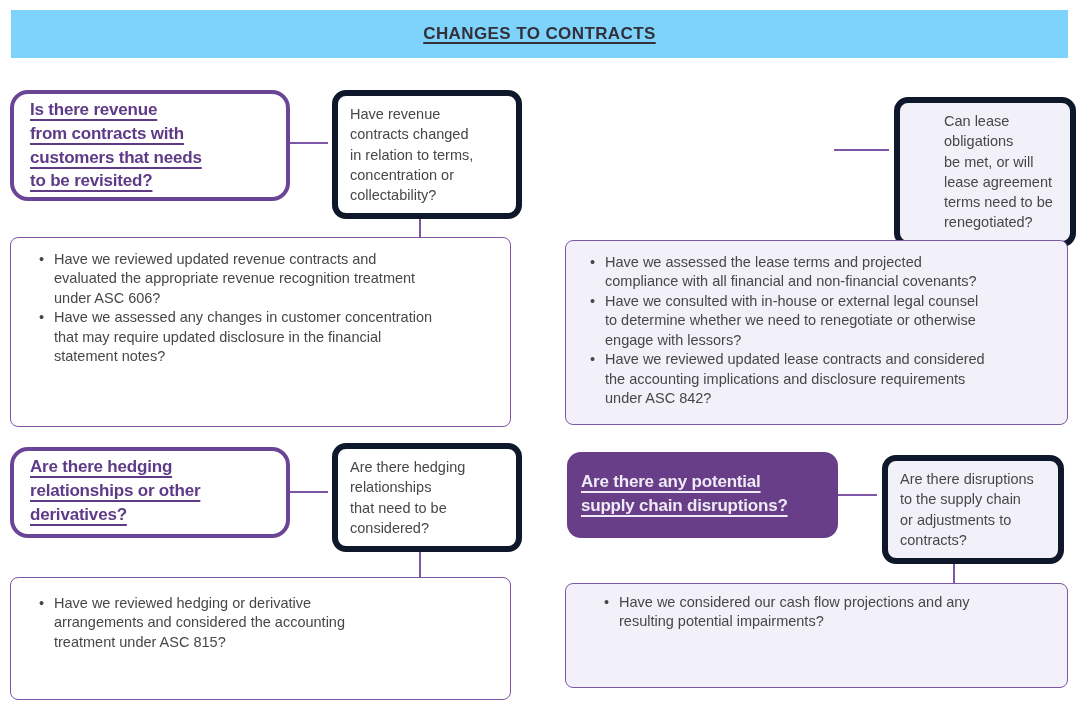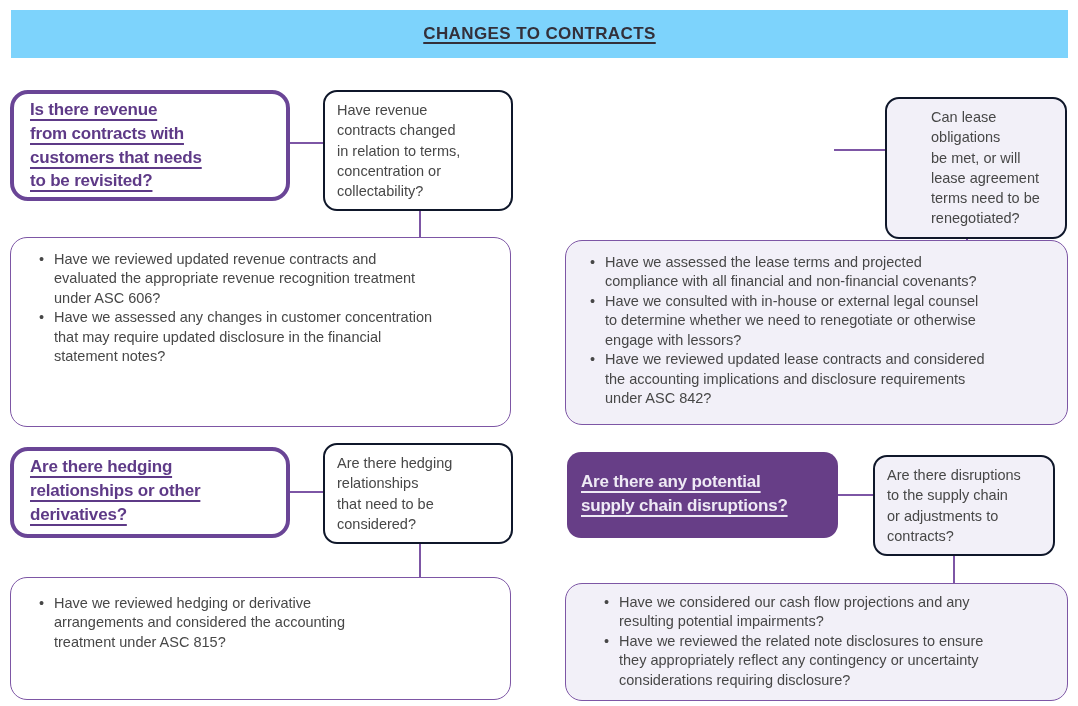--- a/index.html
+++ b/index.html
@@ -75,40 +75,41 @@
     text-underline-offset: 4px;
   }
   .outline .q-text { color: #5e3a87; }
   .solid .q-text { color: #efeaf5; }
 
   
   .small-box {
     position: absolute;
     box-sizing: border-box;
     z-index: 1;
-    border: 2px solid #0f172a;
+    border: 6px solid #0f172a;
     border-radius: 14px;
     padding: 8px 12px;
+    margin-left: 9px;
   }
   .small-box.white { background: #ffffff; }
   .small-box.lav   { background: #f2f0f8; }
   .fu-text {
     font-size: 14.5px;
     line-height: 1.4;
     color: #474747;
     white-space: pre-line;
   }
 
   
   .bullet-box {
     position: absolute;
     box-sizing: border-box;
     z-index: 1;
     border: 1.5px solid #7d56a5;
-    border-radius: 17px;
+    border-radius: 8px;
     padding: 12px 16px 10px 26px;
   }
   .bullet-box.white { background: #ffffff; }
   .bullet-box.lav   { background: #f2f0f8; }
   .bullet-box ul {
     list-style: none;
     margin: 0;
     padding: 0;
   }
   .bullet-box li {
@@ -215,19 +216,16 @@
   <div class="small-box lav" style="left:873px; top:455px; width:182px; min-height:95px;">
     <span class="fu-text">Are there disruptions
 to the supply chain
 or adjustments to
 contracts?</span>
   </div>
   <div class="bullet-box lav" style="left:565px; top:583px; width:503px; min-height:105px; padding-left:36px; padding-top:9px;">
     <ul>
       <li>Have we considered our cash flow projections and any
 resulting potential impairments?</li>
-      <li>Have we reviewed the related note disclosures to ensure
-they appropriately reflect any contingency or uncertainty
-considerations requiring disclosure?</li>
     </ul>
   </div>
 
 </div>
 
 </body></html>

